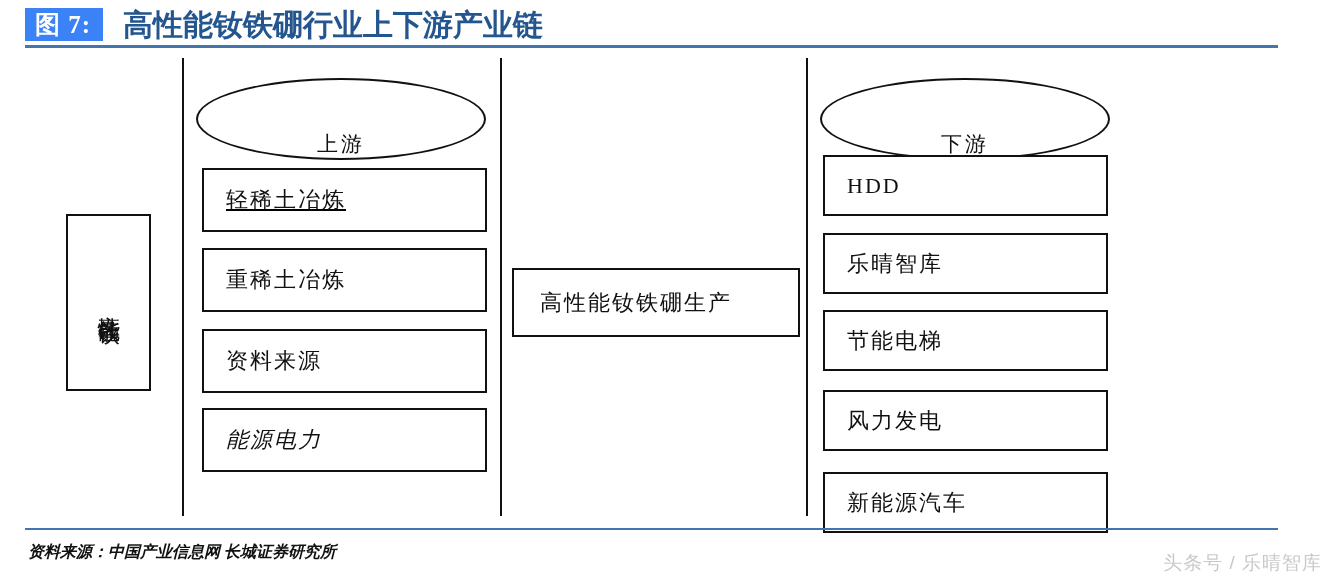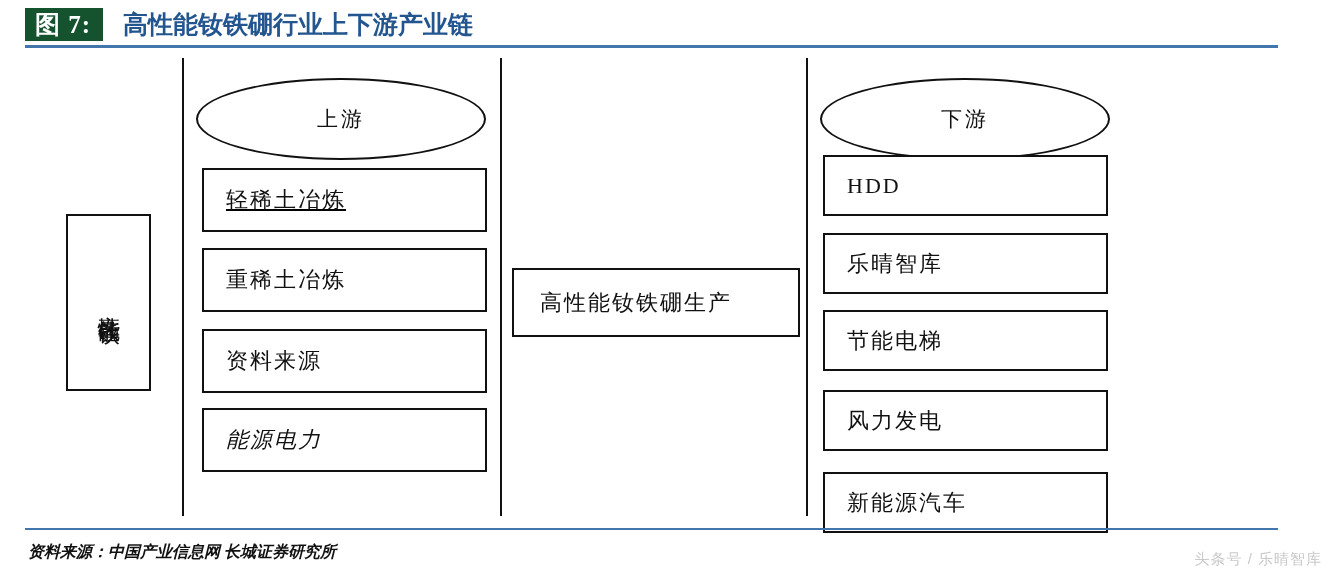--- a/index.html
+++ b/index.html
@@ -22,37 +22,37 @@
     top: 8px;
     width: 1253px;
     height: 40px;
   }
   #fig-badge {
     position: absolute;
     left: 0;
     top: 0;
     height: 33px;
     padding: 0 12px 0 10px;
-    background: #14532d;
+    background: #3b82f6;
     color: #ffffff;
     font-size: 25px;
     font-weight: bold;
     line-height: 33px;
     letter-spacing: 1px;
     white-space: nowrap;
     font-family: "Liberation Serif", "DejaVu Serif", serif;
   }
   #fig-title {
     position: absolute;
     left: 98px;
     top: 0;
     height: 33px;
     line-height: 33px;
     color: #23558f;
-    font-size: 25px;
+    font-size: 30px;
     font-weight: bold;
     white-space: nowrap;
     font-family: "Liberation Serif", "DejaVu Serif", serif;
   }
   #header-rule {
     position: absolute;
     left: 0;
     top: 37px;
     width: 1253px;
     height: 3px;
@@ -102,21 +102,21 @@
     font-family: "Liberation Serif", "DejaVu Serif", serif;
   }
 
   
   .ellipse {
     position: absolute;
     border: 2.5px solid #111111;
     border-radius: 50%;
     box-sizing: border-box;
     display: flex;
-    align-items: center;
+    align-items: flex-end;
     justify-content: center;
     background: transparent;
   }
   .ellipse span {
     font-size: 21px;
     letter-spacing: 3px;
     color: #111111;
   }
   #ellipse-up   { left: 196px; top: 78px;  width: 290px; height: 82px; }
   #ellipse-mid  { left: 516px; top: 80px;  width: 274px; height: 78px; }
@@ -164,21 +164,21 @@
     font-style: italic;
     font-weight: bold;
     color: #111111;
     white-space: nowrap;
     font-family: "Liberation Serif", "DejaVu Serif", serif;
   }
   #watermark {
     position: absolute;
     right: 14px;
     top: 550px;
-    font-size: 15px;
+    font-size: 19px;
     color: #c9c9c9;
     letter-spacing: 1px;
     white-space: nowrap;
     font-family: "Liberation Sans", sans-serif;
   }
 </style>
 </head>
 <body>
 
 <div id="header">

